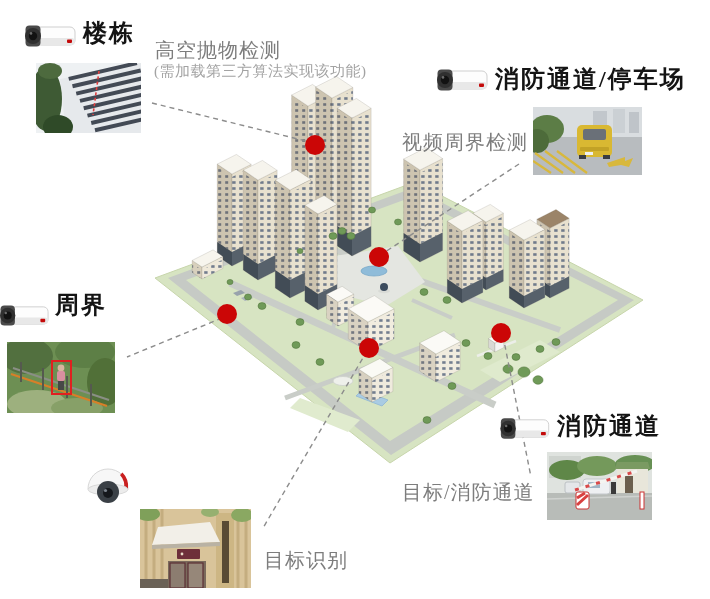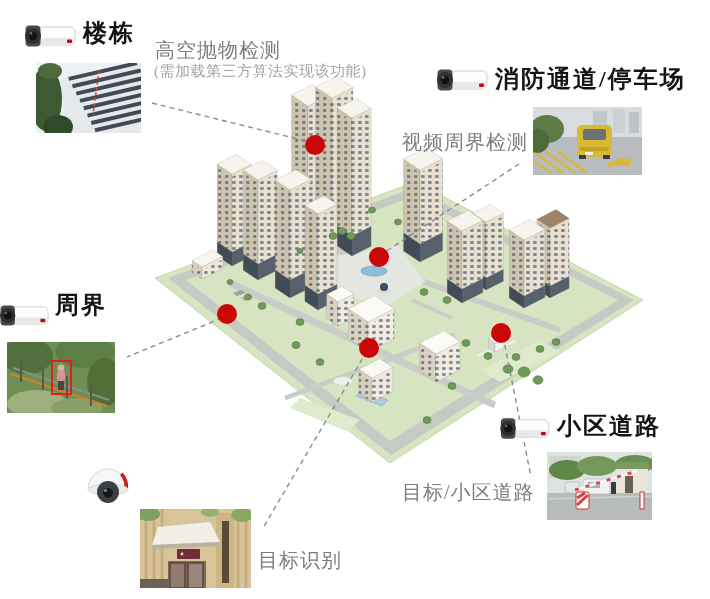--- a/index.html
+++ b/index.html
@@ -320,26 +320,26 @@
     <rect x="37" y="40" width="23" height="10" rx="1" fill="#6e2f3a"></rect>
     <circle cx="42" cy="45" r="1.4" fill="#e8dcc8"></circle>
     <rect x="28" y="52" width="38" height="27" fill="#7a6a5c"></rect>
     <rect x="30" y="54" width="15" height="25" fill="#8c7d70" stroke="#5c2f35" stroke-width="1.2"></rect>
     <rect x="48" y="54" width="15" height="25" fill="#968779" stroke="#5c2f35" stroke-width="1.2"></rect>
     <rect x="0" y="70" width="28" height="9" fill="#6b6257"></rect>
     <ellipse cx="8" cy="5" rx="12" ry="7" fill="#7fa05a"></ellipse>
     <ellipse cx="102" cy="6" rx="11" ry="7" fill="#8aa862"></ellipse>
     <ellipse cx="70" cy="3" rx="9" ry="5" fill="#96b070"></ellipse>
   </svg>
-  <div class="abs det" style="left:258px;top:548px">目标识别</div>
+  <div class="abs det" style="left:264px;top:548px">目标识别</div>
 
   <svg class="cam" style="left:499px;top:414px" width="53" height="29">
       <use href="#bullet-cam"></use>
     </svg>
-  <div class="abs title" style="left:557px;top:413px">小区道路</div>
+  <div class="abs title" style="left:557px;top:413px">消防通道</div>
   <svg class="photo" style="left:547px;top:452px" width="105" height="68" viewBox="0 0 105 68">
     <rect width="105" height="68" fill="#dfe3df"></rect>
     <rect x="2" y="4" width="32" height="22" fill="#cfd4cf"></rect>
     <ellipse cx="20" cy="18" rx="18" ry="10" fill="#5f8748"></ellipse>
     <ellipse cx="50" cy="14" rx="20" ry="10" fill="#74995b"></ellipse>
     <ellipse cx="88" cy="12" rx="20" ry="9" fill="#679054"></ellipse>
     <polygon points="68,17 103,17 101,10 70,10" fill="#7a9a62"></polygon>
     <rect x="70" y="17" width="31" height="24" fill="#e8e6da"></rect>
     <rect x="78" y="24" width="8" height="17" fill="#6b5f4e"></rect>
     <rect x="0" y="41" width="105" height="27" fill="#b8bcb8"></rect>
@@ -348,15 +348,15 @@
     <rect x="36" y="27" width="27" height="15" rx="3" fill="#eef0f2" stroke="#c5c9cc"></rect>
     <rect x="41" y="30" width="12" height="6" fill="#9fb4c4"></rect>
     <line x1="28" y1="38" x2="90" y2="19" stroke="#f4f4f0" stroke-width="3"></line>
     <line x1="28" y1="38" x2="90" y2="19" stroke="#d84a4a" stroke-width="3" stroke-dasharray="4 7"></line>
     <rect x="29" y="40" width="13" height="17" rx="2" fill="#ffffff" stroke="#cc3333"></rect>
     <line x1="30" y1="53" x2="41" y2="43" stroke="#d84040" stroke-width="3"></line>
     <line x1="30" y1="46" x2="38" y2="41" stroke="#d84040" stroke-width="3"></line>
     <rect x="64" y="30" width="5" height="12" fill="#3a3a3a"></rect>
     <rect x="93" y="40" width="4" height="17" fill="#fff" stroke="#c33" stroke-width="1"></rect>
   </svg>
-  <div class="abs det" style="left:402px;top:480px">目标/小区道路</div>
+  <div class="abs det" style="left:402px;top:480px">目标/消防通道</div>
 
 </div>
 
 </body></html>

